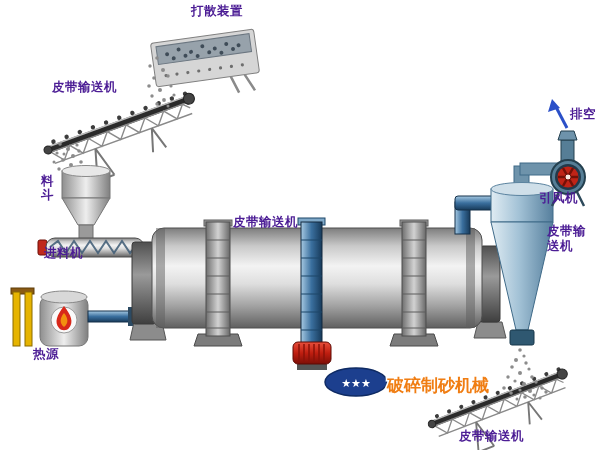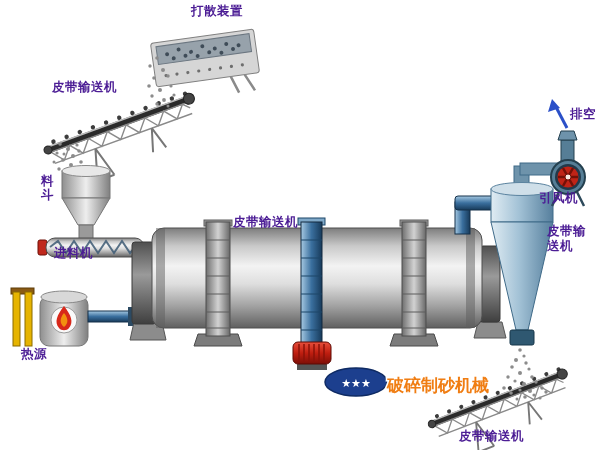--- a/index.html
+++ b/index.html
@@ -272,21 +272,21 @@
     <g>
       <ellipse cx="356" cy="382" rx="31" ry="14" fill="#1c3f8e" stroke="#0e2a63" stroke-width="1.5"></ellipse>
       <text x="356" y="387" text-anchor="middle" font-size="11" fill="#ffffff">★★★</text>
       <text x="387" y="391" font-size="17" font-weight="bold" fill="#f07d12" stroke="#ffffff" stroke-width="3" paint-order="stroke">破碎制砂机械</text>
     </g>
   </svg>
 
   <div class="lbl" style="left:191px;top:4px">打散装置</div>
   <div class="lbl" style="left:52px;top:80px">皮带输送机</div>
   <div class="lbl vert" style="left:41px;top:174px">料斗</div>
-  <div class="lbl" style="left:54px;top:246px">进料机</div>
-  <div class="lbl" style="left:21px;top:347px">热源</div>
+  <div class="lbl" style="left:44px;top:246px">进料机</div>
+  <div class="lbl" style="left:33px;top:347px">热源</div>
   <div class="lbl" style="left:233px;top:215px">皮带输送机</div>
   <div class="lbl" style="left:570px;top:107px">排空</div>
   <div class="lbl" style="left:539px;top:191px">引风机</div>
   <div class="lbl wrap40" style="left:547px;top:223px">皮带输送机</div>
   <div class="lbl" style="left:459px;top:429px">皮带输送机</div>
 
 </div>
 
 </body></html>

